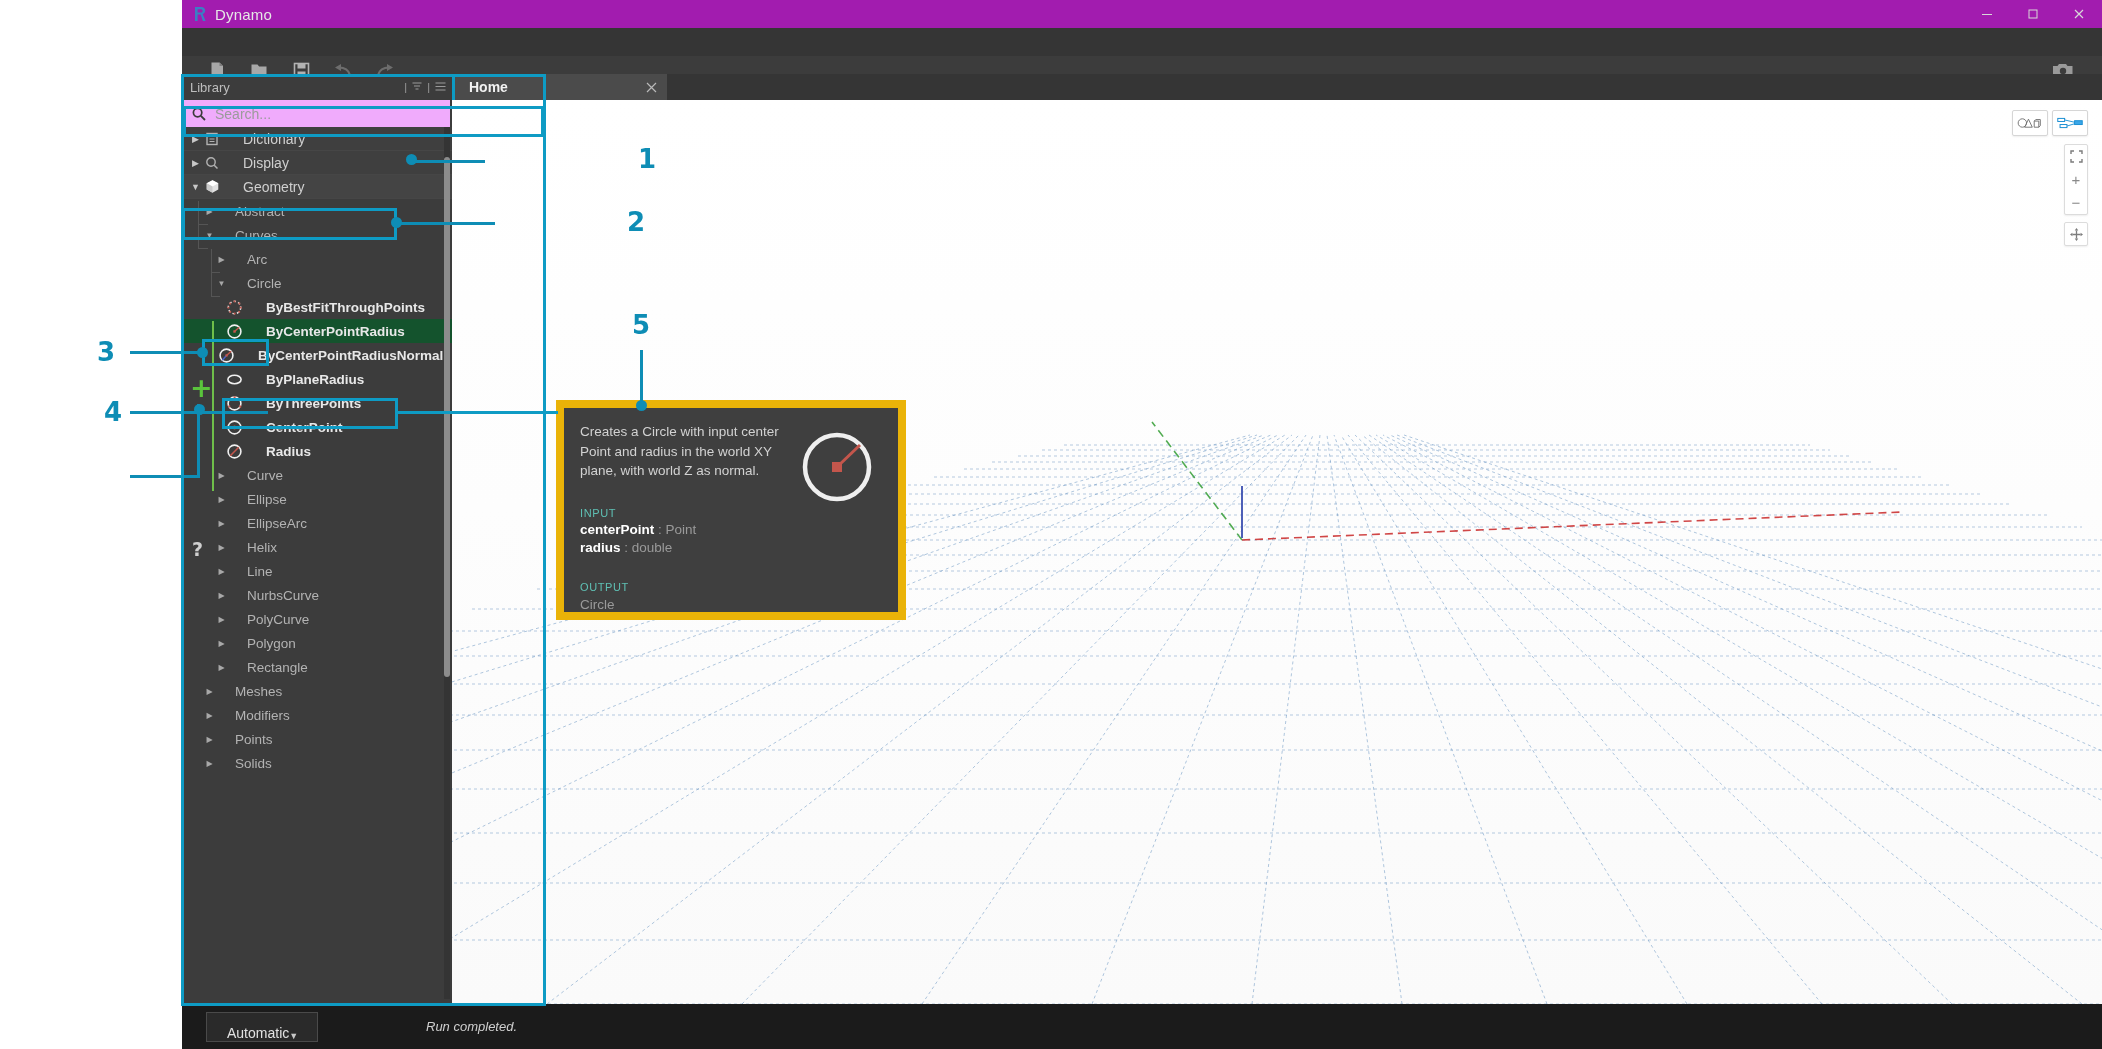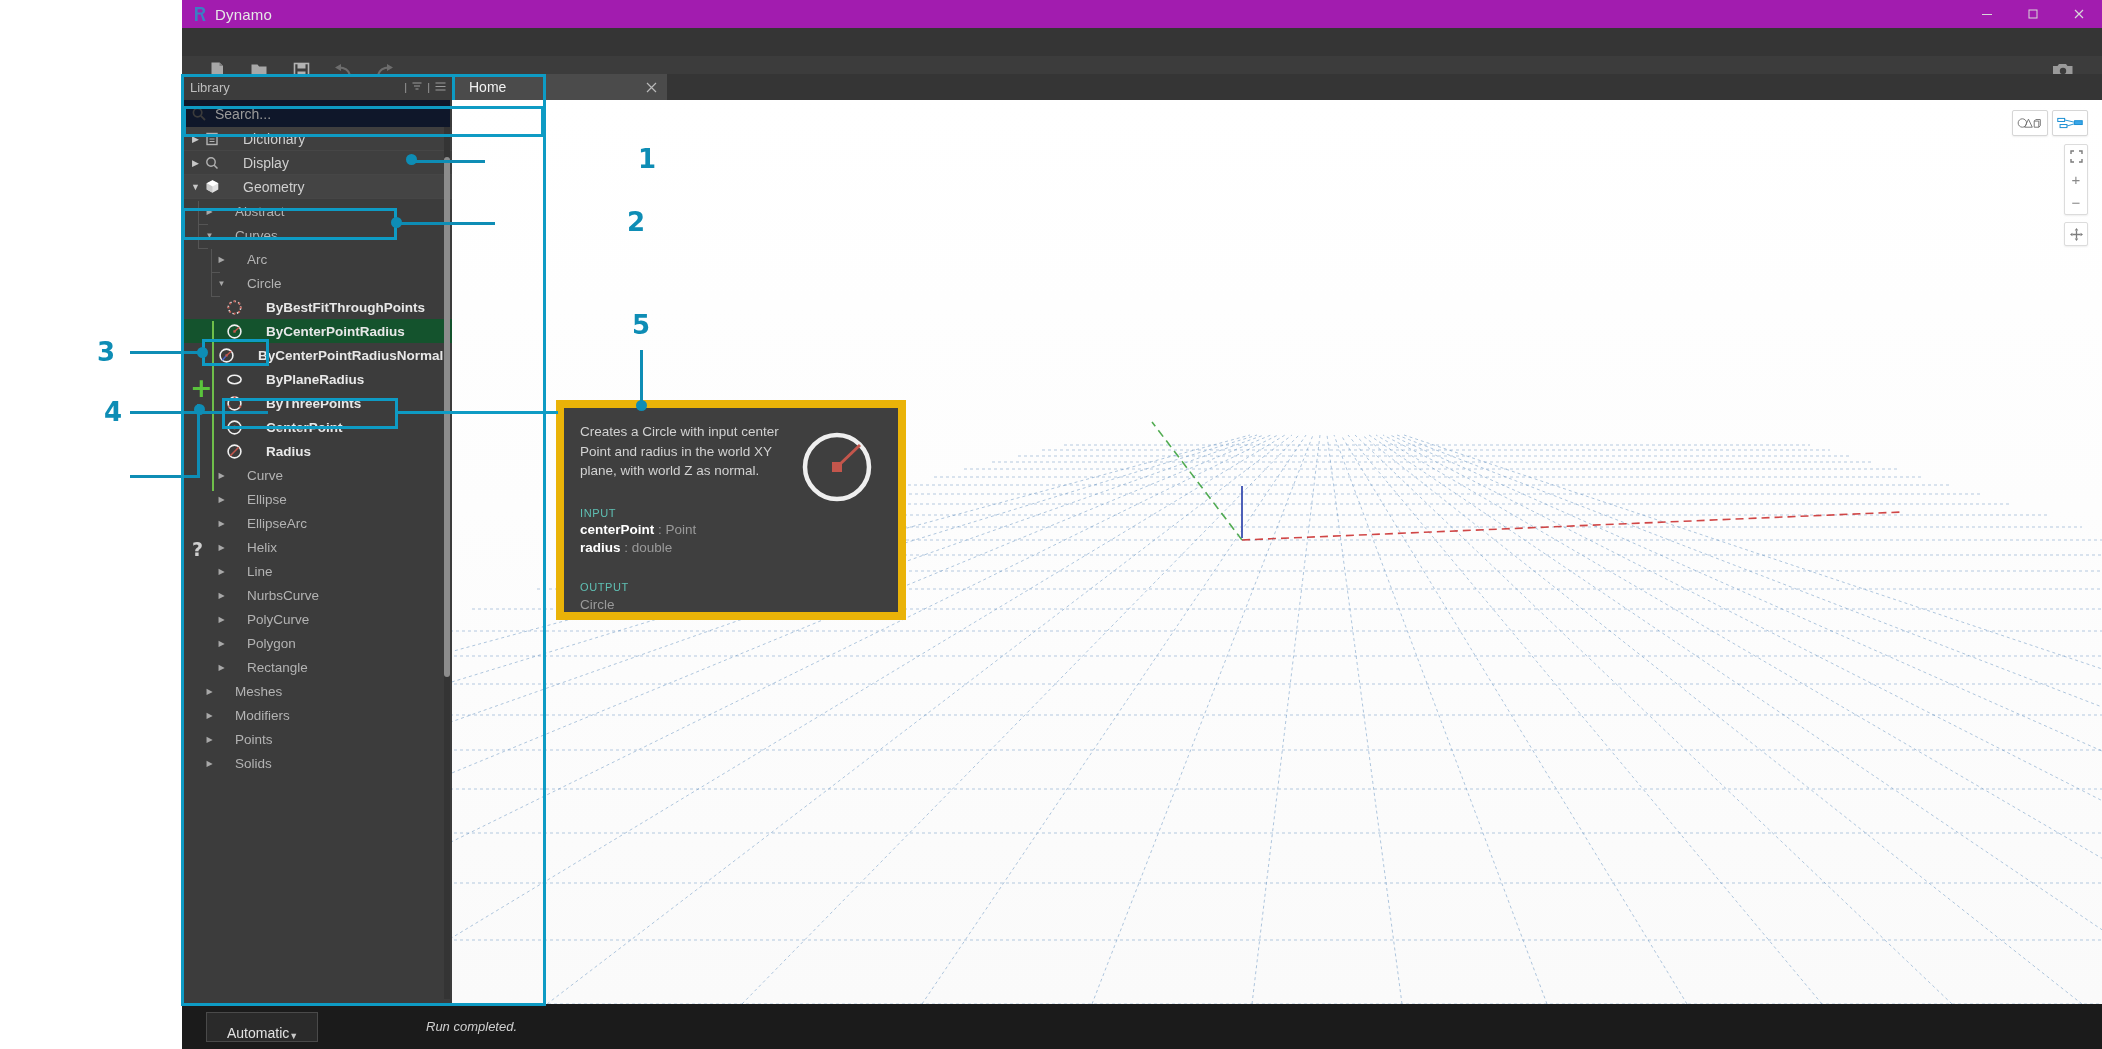--- a/index.html
+++ b/index.html
@@ -63,21 +63,21 @@
 
   
   .tabstrip {
     position: absolute; left: 270px; top: 74px; width: 1650px; height: 26px;
     background: #353535; display: flex; align-items: stretch;
   }
   .tab {
     display: flex; align-items: center; background: #4b4b4b; min-width: 215px;
     padding: 0 10px 0 14px; border-left: 3px solid #0e9bc4; position: relative;
   }
-  .tab-label { color: #f2f2f2; font-size: 14px; font-weight: normal; }
+  .tab-label { color: #f2f2f2; font-size: 14px; font-weight: bold; }
   .tab-close { margin-left: auto; color: #b9b9b9; font-size: 15px; line-height: 1; }
 
   
   .viewport {
     position: absolute; left: 270px; top: 100px; width: 1650px; height: 904px;
     background: #fbfbfb; overflow: hidden;
   }
   .vp-sky {
     position: absolute; left: 0; top: 0; width: 100%; height: 100%;
     background: linear-gradient(#ffffff 0%, #fdfdfd 45%, #fafafa 100%);
@@ -113,21 +113,21 @@
     position: absolute; left: 0; top: 74px; width: 270px; height: 930px;
     background: #3c3c3c; border-top: 2px solid #0e9bc4;
   }
   .lib-header {
     height: 22px; background: #3c3c3c; display: flex; align-items: center;
     padding: 0 6px 0 8px;
   }
   .lib-title { color: #bdbdbd; font-size: 13px; }
   .lib-hdr-icons { margin-left: auto; display: flex; align-items: center; gap: 5px; color: #9a9a9a; font-size: 11px; }
   .lib-search {
-    height: 27px; background: #0f172a; display: flex; align-items: center;
+    height: 27px; background: #f0abfc; display: flex; align-items: center;
     margin: 2px 2px 0 2px; padding: 0 8px;
   }
   .lib-search svg { flex: none; }
   .lib-search-input {
     border: none; outline: none; background: transparent; margin-left: 9px;
     font-size: 14px; color: #666; width: 100%; font-family: "Liberation Sans", sans-serif;
   }
   .lib-search-input::placeholder { color: #9b9b9b; }
 
   .lib-tree { position: relative; height: 872px; overflow: hidden; }

